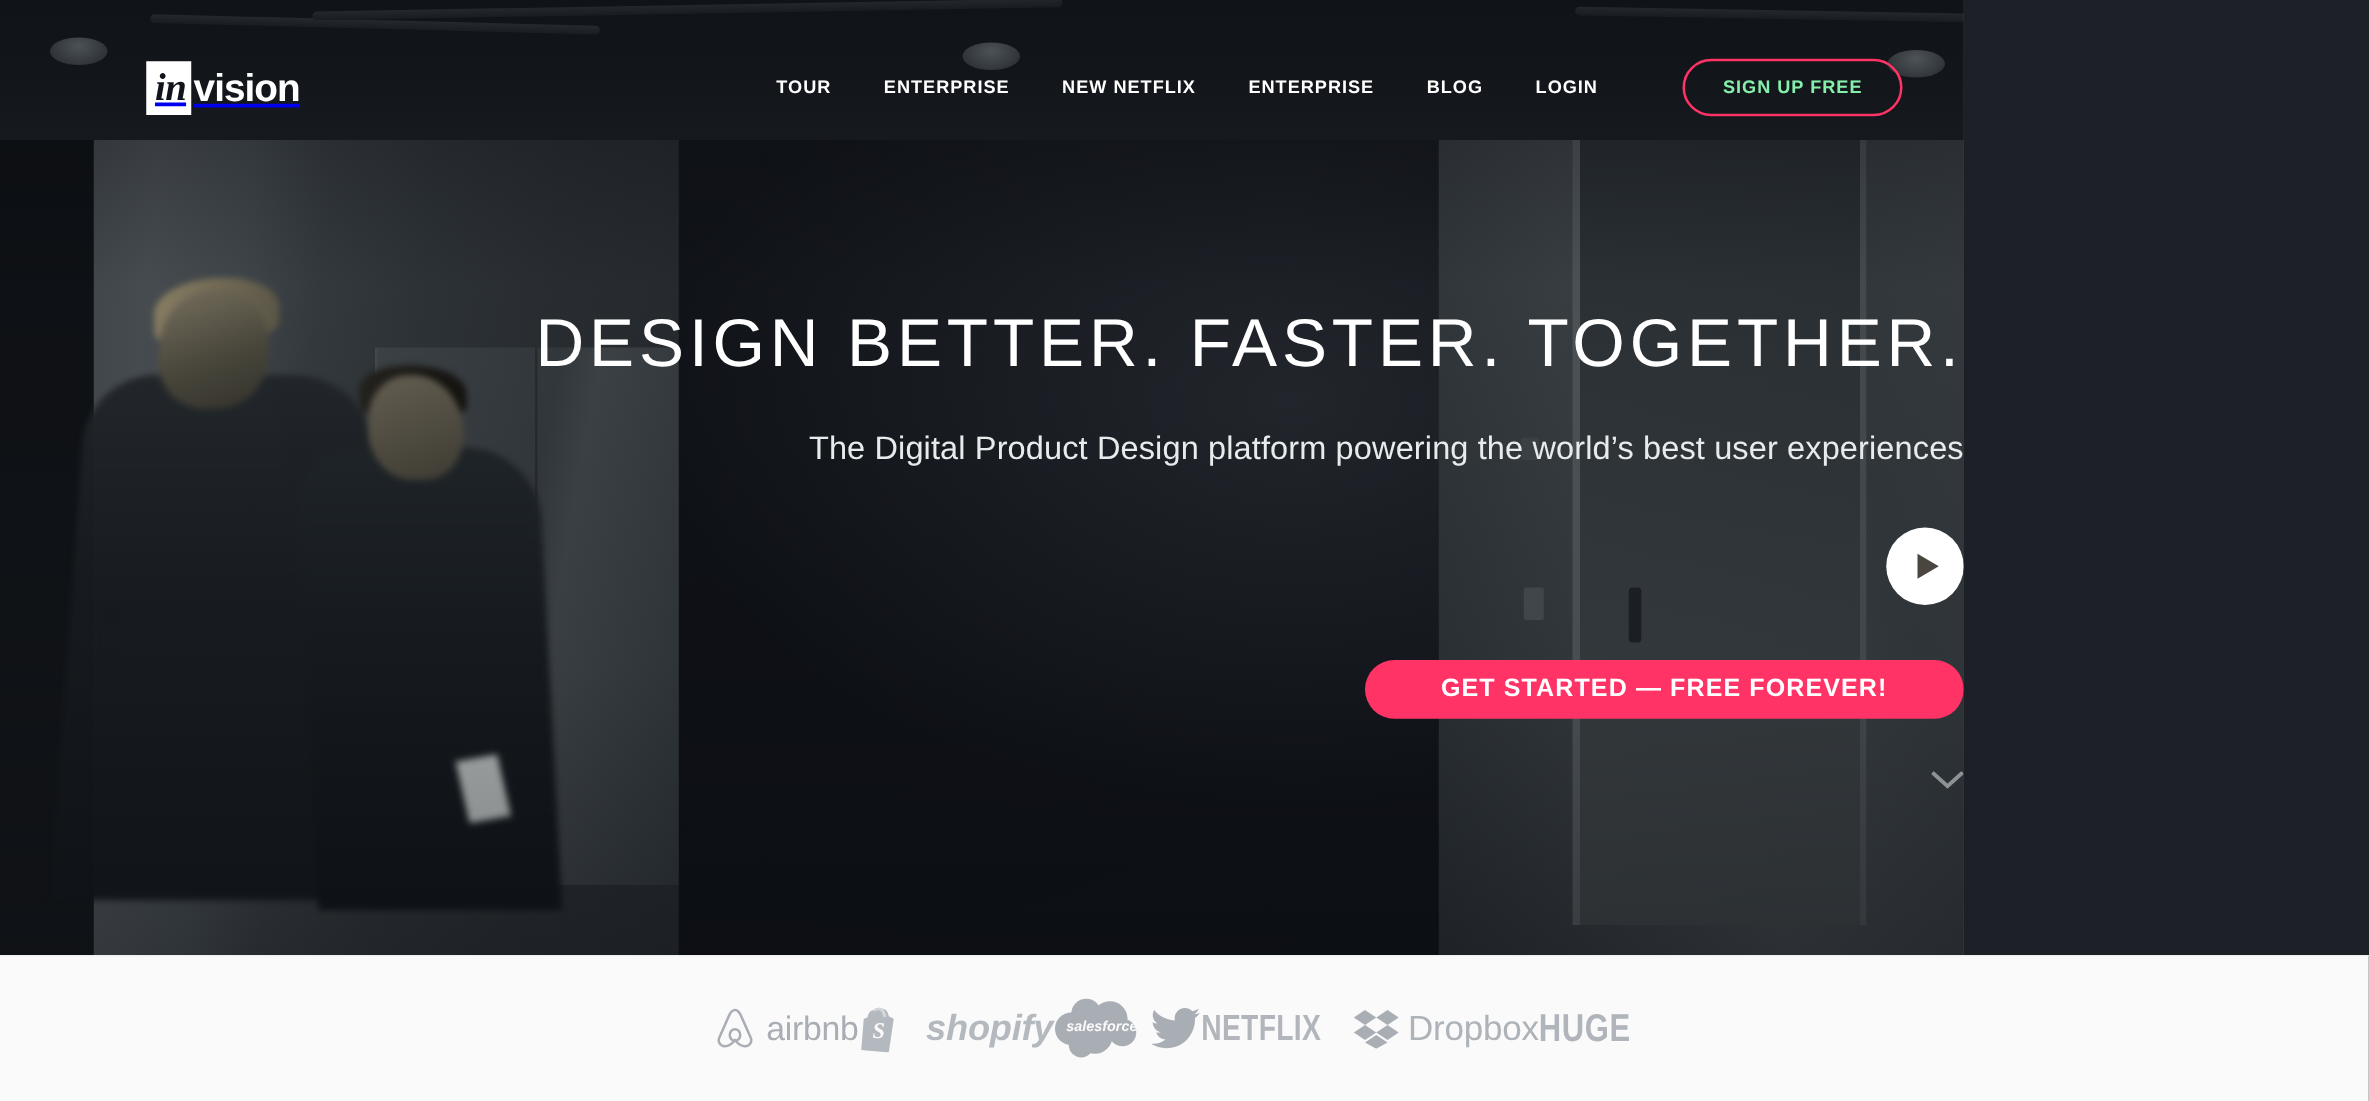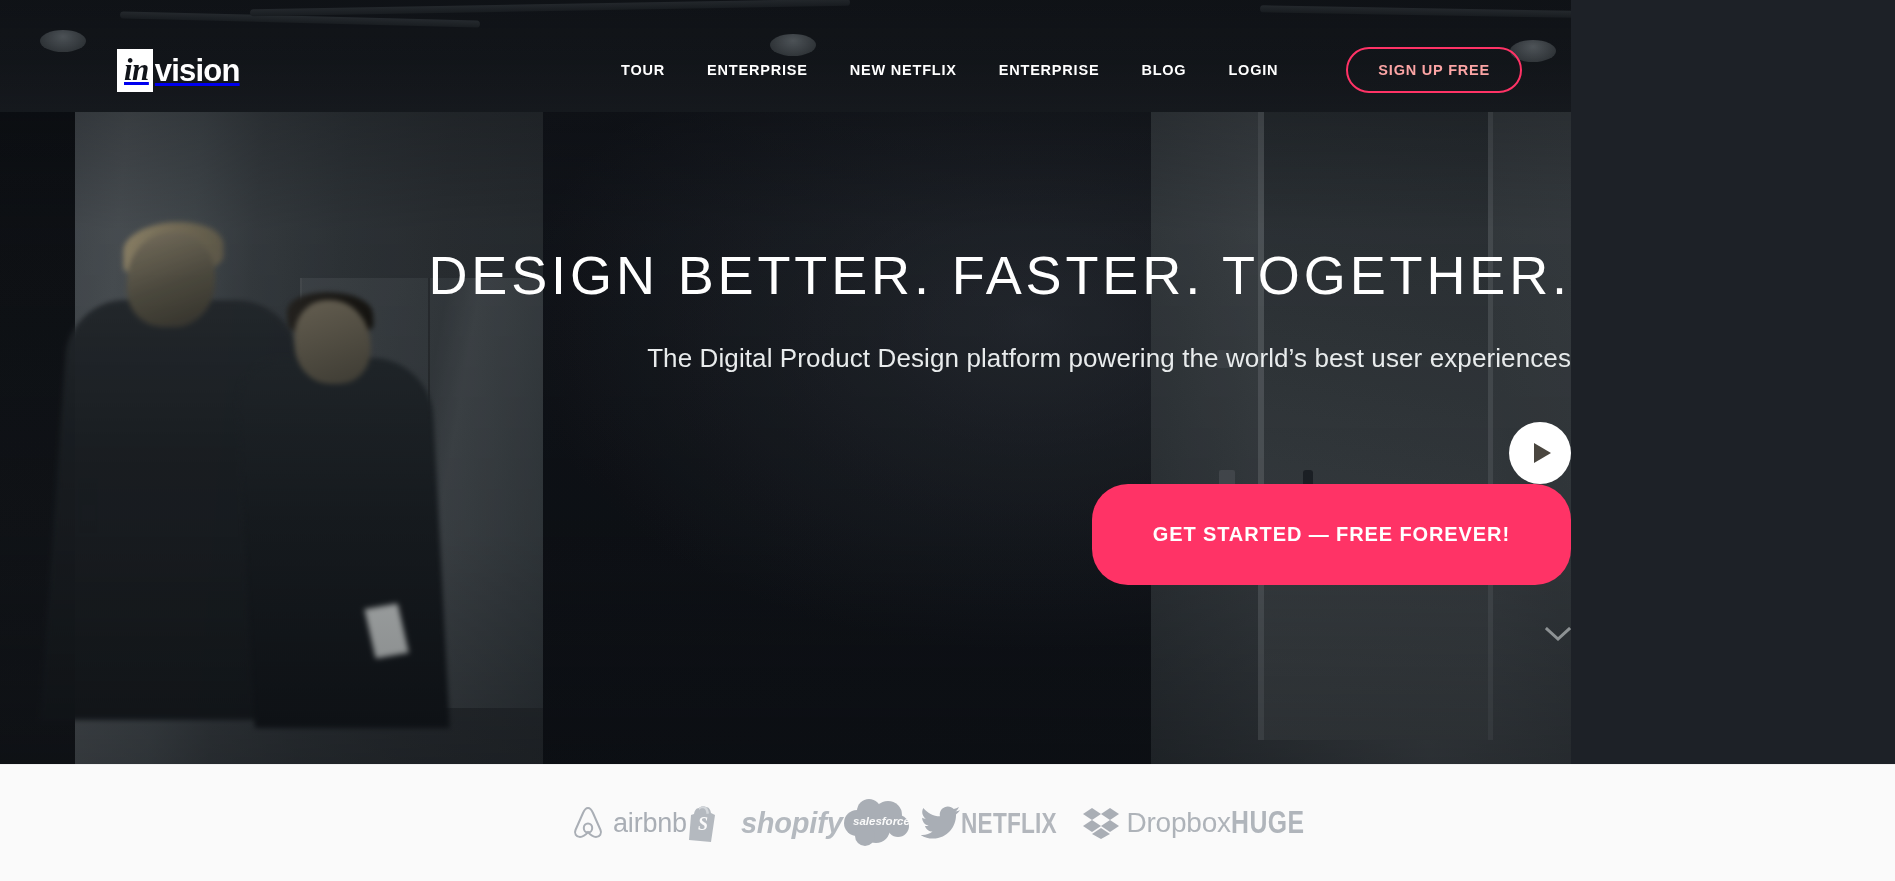--- a/index.html
+++ b/index.html
@@ -156,21 +156,21 @@
   .nav-links{
     margin-left:auto;display:flex;align-items:center;gap:0;
     margin-right:49px;
   }
   .nav-link{
     color:#ffffff;font-size:14.5px;font-weight:700;letter-spacing:.055em;
     text-decoration:none;padding:0 21px;white-space:nowrap;cursor:pointer;
   }
   .signup-btn{
     margin-left:47px;border:2px solid #ff3366;border-radius:30px;
-    color:#fca5a5;font-size:14.5px;font-weight:700;letter-spacing:.055em;
+    color:#86efac;font-size:14.5px;font-weight:700;letter-spacing:.055em;
     padding:13px 30px;background:transparent;cursor:pointer;white-space:nowrap;
     font-family:"Liberation Sans", sans-serif;
   }
 
   
   .hero-content{
     position:absolute;left:0;top:0;width:100%;height:100%;
     display:flex;flex-direction:column;align-items:flex-end;z-index:30;
     pointer-events:none;
   }
@@ -190,24 +190,25 @@
     background:#ffffff;border:none;cursor:pointer;
     display:flex;align-items:center;justify-content:center;
   }
   .play-tri{
     width:0;height:0;margin-left:5px;
     border-left:17px solid #4a463f;
     border-top:10.5px solid transparent;
     border-bottom:10.5px solid transparent;
   }
   .cta-btn{
+    margin-top:44px;
     background:#ff3366;color:#ffffff;border:none;border-radius:36px;
     font-family:"Liberation Sans", sans-serif;
     font-size:20px;font-weight:700;letter-spacing:.045em;
-    padding:39px 61px;cursor:pointer;white-space:nowrap;
+    padding:12px 61px;cursor:pointer;white-space:nowrap;
   }
   .scroll-chevron{
     margin-top:42px;width:26px;height:26px;cursor:pointer;
     display:flex;align-items:flex-start;justify-content:center;opacity:.55;
   }
   .scroll-chevron svg{display:block;}
 
   
   .logostrip{
     position:absolute;left:0;top:764px;width:1895px;height:117px;

